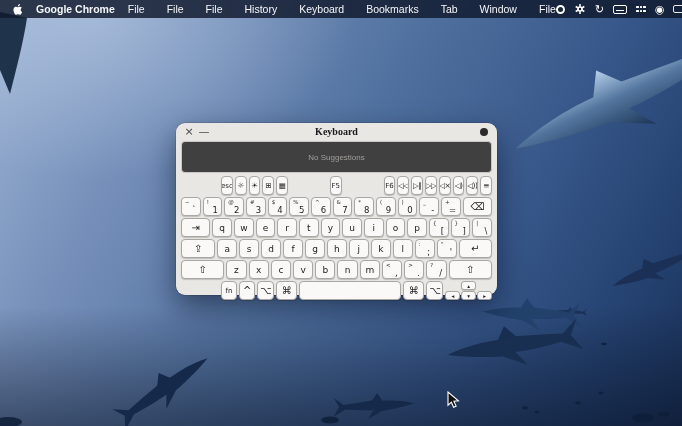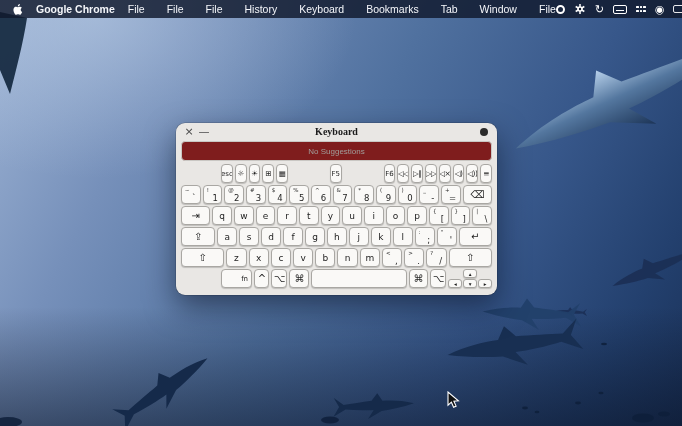--- a/index.html
+++ b/index.html
@@ -55,22 +55,22 @@
   .titlebar { height:17px; position:relative; display:flex; align-items:center; }
   .tbtn { position:absolute; top:0; height:17px; display:flex; align-items:center; justify-content:center;
           color:#4a4a4a; cursor:default; }
   .close { left:6px; width:14px; font-size:11px; }
   .mini  { left:21px; width:14px; font-size:11px; }
   .wtitle { flex:1; text-align:center; font-size:10px; font-weight:700; color:#1b1b1b;
             font-family:Liberation Serif, serif; }
   .opts { position:absolute; right:9px; top:5px; width:8px; height:8px; border-radius:50%; background:#2b2b2b; }
 
   .suggest {
-    margin:1px 5px 0 5px; height:20px; border:1px solid #c9c7c3; border-radius:4px;
-    background:#7f1d1d; display:flex; align-items:center; justify-content:center;
+    margin:1px 5px 0 5px; height:32px; border:1px solid #c9c7c3; border-radius:4px;
+    background:#404040; display:flex; align-items:center; justify-content:center;
     color:#a19f9c; font-size:8px; font-family:"Liberation Sans", sans-serif;
   }
 
   .rows { padding:3px 5px 0 5px; }
   .krow { display:flex; gap:2px; height:19px; margin-bottom:2px; }
   .key {
     flex-grow:1; flex-basis:0; position:relative;
     background:#faf9f7; border:1px solid #a9a7a3; border-radius:4px;
     box-shadow:0 1px 1px rgba(0,0,0,.18);
     display:flex; align-items:center; justify-content:center;
@@ -358,21 +358,21 @@
           <span class="sh">&gt;</span>
           <span class="mn">.</span>
         </div>
         <div class="key">
           <span class="sh">?</span>
           <span class="mn">/</span>
         </div>
         <div class="key mod" style="flex-grow: 2.27;">⇧</div>
       </div>
       <div class="krow">
-        <div class="key small" style="flex-grow: 0.85; padding-left: 16px;">fn</div>
+        <div class="key small" style="flex-grow: 0.85;">fn</div>
         <div class="key mod" style="flex-grow: 0.85;">^</div>
         <div class="key mod" style="flex-grow: 0.9;">⌥</div>
         <div class="key mod" style="flex-grow: 1.15;">⌘</div>
         <div class="key" style="flex-grow: 6;"></div>
         <div class="key mod" style="flex-grow: 1.15;">⌘</div>
         <div class="key mod" style="flex-grow: 0.9;">⌥</div>
         <div class="arrows">
           <div class="akey up">▴</div>
           <div class="akey left">◂</div>
           <div class="akey down">▾</div>

